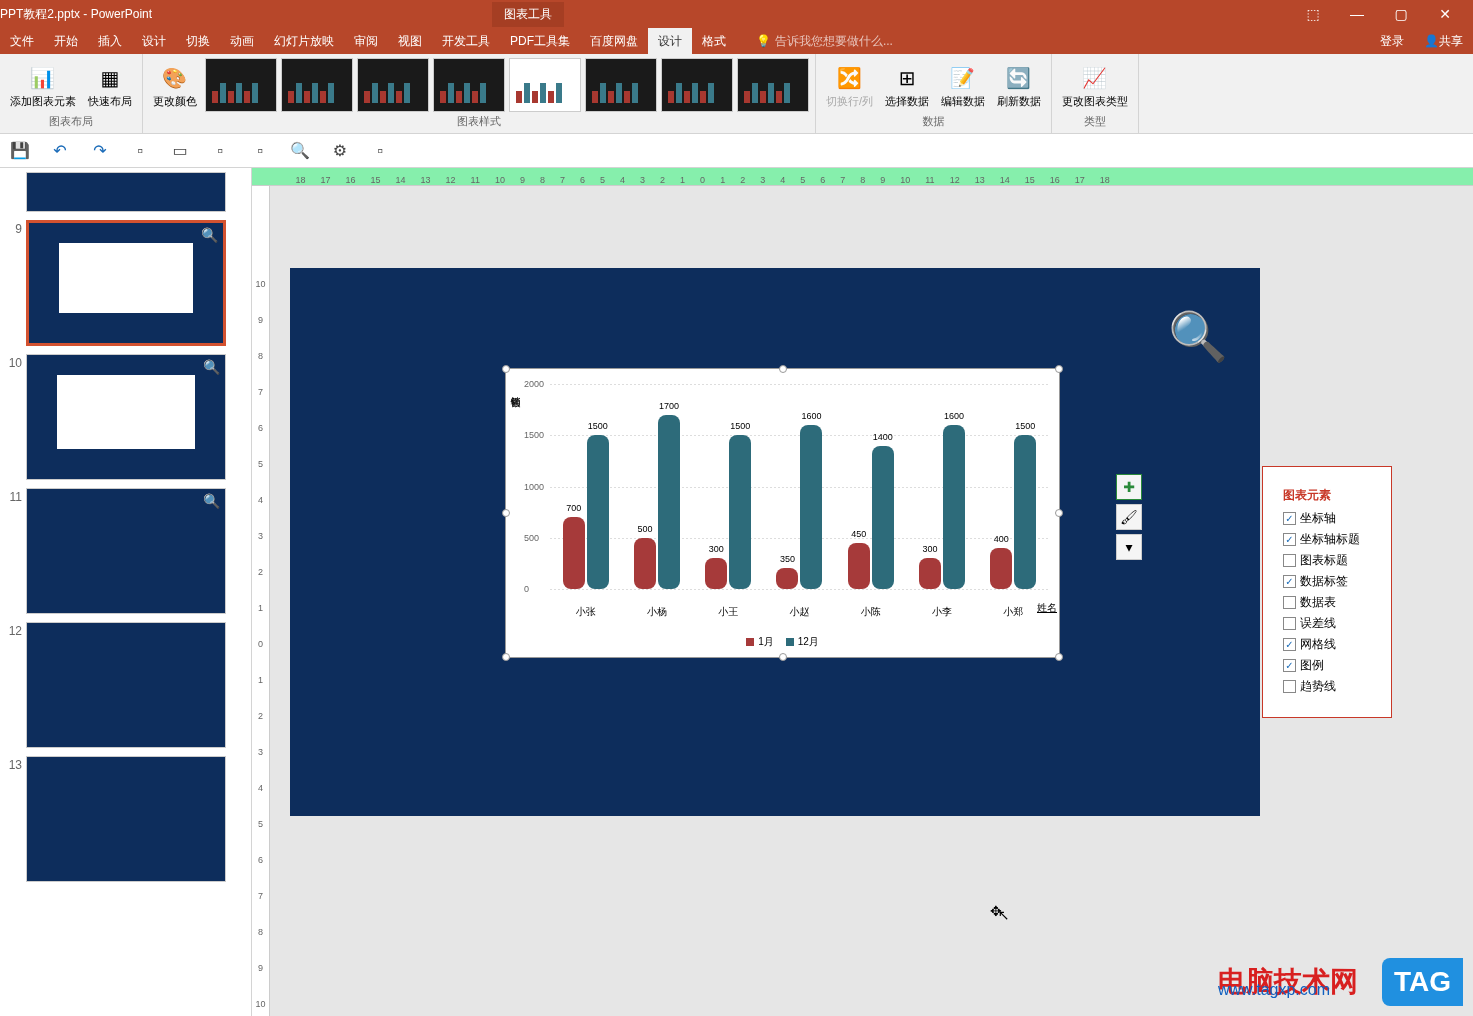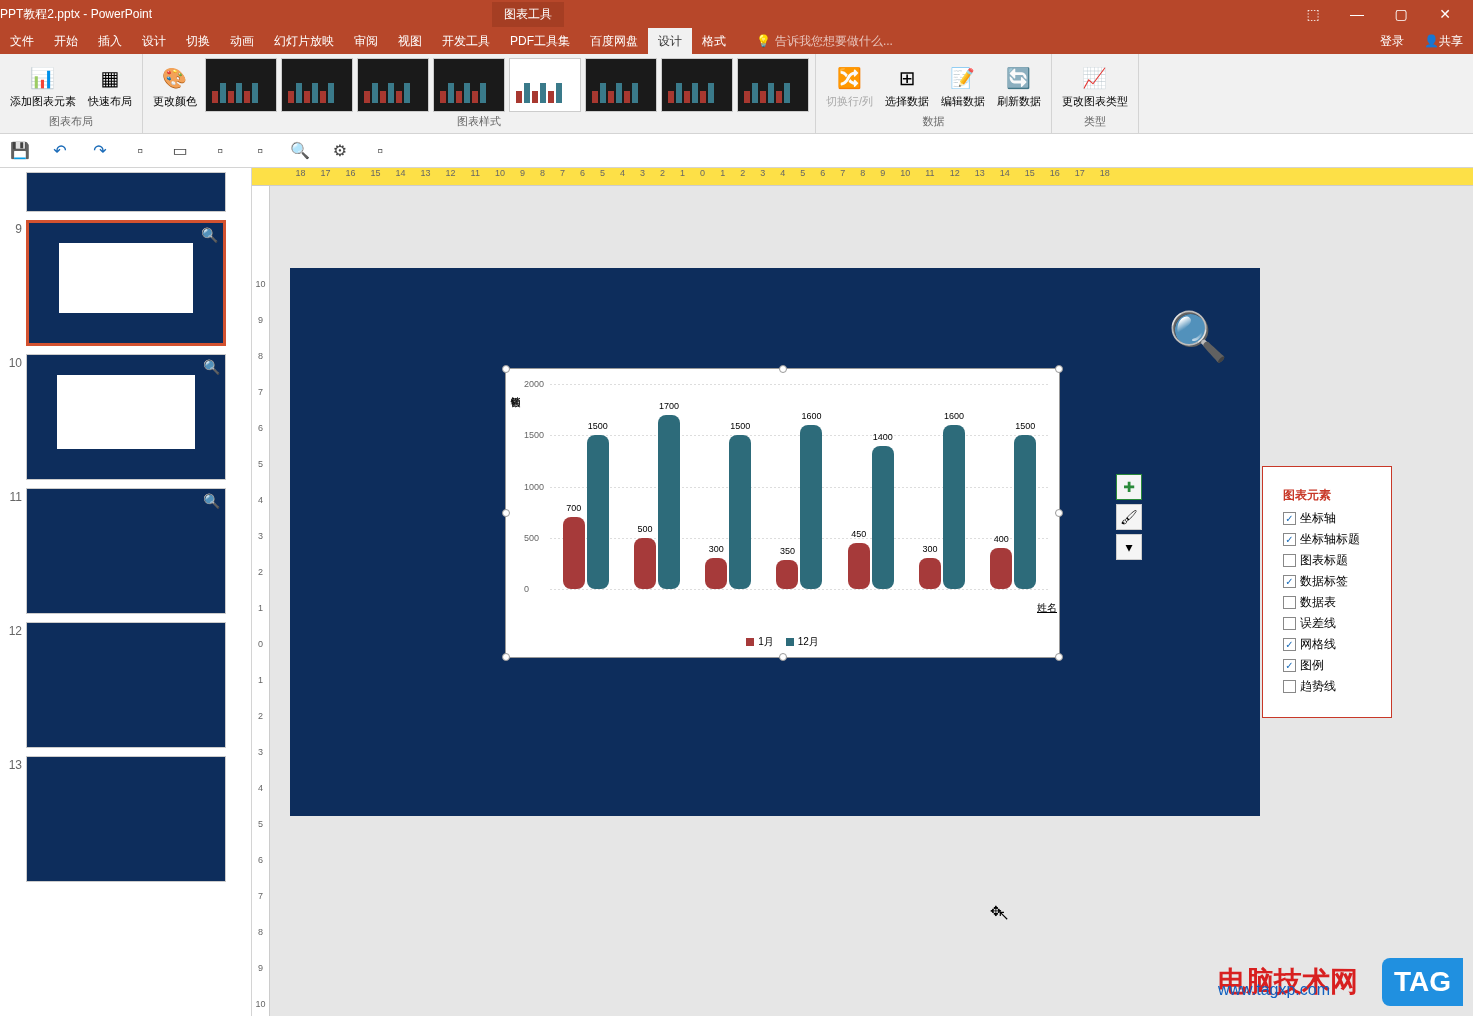--- a/index.html
+++ b/index.html
@@ -41,21 +41,21 @@
 .thumb-panel { width: 252px; background: #fff; overflow-y: auto; border-right: 1px solid #d4d4d4; padding: 4px; }
 .slide-thumb-row { display: flex; margin-bottom: 8px; }
 .slide-num { width: 22px; font-size: 12px; color: #666; padding-top: 2px; text-align: right; padding-right: 4px; }
 .slide-thumb { width: 200px; height: 126px; background: #0d2d5c; border: 1px solid #ccc; position: relative; cursor: pointer; }
 .slide-thumb.selected { border: 3px solid #d35230; }
 .thumb-zoom { position: absolute; top: 4px; right: 4px; color: #888; font-size: 14px; }
 .thumb-chart { position: absolute; top: 20px; left: 30px; right: 30px; bottom: 30px; background: white; }
 
 
 .editor { flex: 1; position: relative; background: #e6e6e6; }
-.ruler-h { height: 18px; background: #fde047; border-bottom: 1px solid #ccc; position: relative; font-size: 9px; color: #666; display: flex; align-items: flex-start; padding-left: 36px; }
+.ruler-h { height: 18px; background: #86efac; border-bottom: 1px solid #ccc; position: relative; font-size: 9px; color: #666; display: flex; align-items: flex-end; padding-left: 36px; }
 .ruler-h span { position: relative; padding: 0 7.5px; }
 .ruler-v { position: absolute; left: 0; top: 18px; width: 18px; bottom: 0; background: #fff; border-right: 1px solid #ccc; font-size: 9px; color: #666; display: flex; flex-direction: column; align-items: center; padding-top: 80px; }
 .ruler-v span { padding: 13px 0; }
 .slide-area { position: absolute; left: 38px; top: 100px; width: 970px; height: 548px; background: #0d2d5c; }
 
 
 .chart-container { position: absolute; left: 215px; top: 100px; width: 555px; height: 290px; background: white; border: 1px solid #999; }
 .sel-handle { position: absolute; width: 8px; height: 8px; background: white; border: 1px solid #999; border-radius: 50%; }
 .y-axis-title { position: absolute; left: 2px; top: 20px; font-size: 10px; writing-mode: vertical-rl; }
 .x-axis-title { position: absolute; right: 2px; bottom: 42px; font-size: 10px; text-decoration: underline; }
@@ -433,21 +433,21 @@
             </div>
             <div class="bar-group">
               <div class="bar s1" style="height: 30.75px; background: rgb(166, 58, 58);">
                 <div class="bar-label">300</div>
               </div>
               <div class="bar s2" style="height: 153.75px; background: rgb(45, 107, 122);">
                 <div class="bar-label">1500</div>
               </div>
             </div>
             <div class="bar-group">
-              <div class="bar s1" style="height: 29px; background: rgb(166, 58, 58);">
+              <div class="bar s1" style="height: 21px; background: rgb(166, 58, 58);">
                 <div class="bar-label">350</div>
               </div>
               <div class="bar s2" style="height: 164px; background: rgb(45, 107, 122);">
                 <div class="bar-label">1600</div>
               </div>
             </div>
             <div class="bar-group">
               <div class="bar s1" style="height: 46.125px; background: rgb(166, 58, 58);">
                 <div class="bar-label">450</div>
               </div>
@@ -464,20 +464,29 @@
               </div>
             </div>
             <div class="bar-group">
               <div class="bar s1" style="height: 41px; background: rgb(166, 58, 58);">
                 <div class="bar-label">400</div>
               </div>
               <div class="bar s2" style="height: 153.75px; background: rgb(45, 107, 122);">
                 <div class="bar-label">1500</div>
               </div>
             </div>
+          </div>
+        <div class="x-labels" id="x-labels">
+            <span>小张</span>
+            <span>小杨</span>
+            <span>小王</span>
+            <span>小赵</span>
+            <span>小陈</span>
+            <span>小李</span>
+            <span>小郑</span>
           </div>
         <div class="legend" id="legend">
             <div class="legend-item">
               <div class="legend-swatch" style="background: rgb(166, 58, 58);"></div>
               <span>1月</span>
             </div>
             <div class="legend-item">
               <div class="legend-swatch" style="background: rgb(45, 107, 122);"></div>
               <span>12月</span>
             </div>

